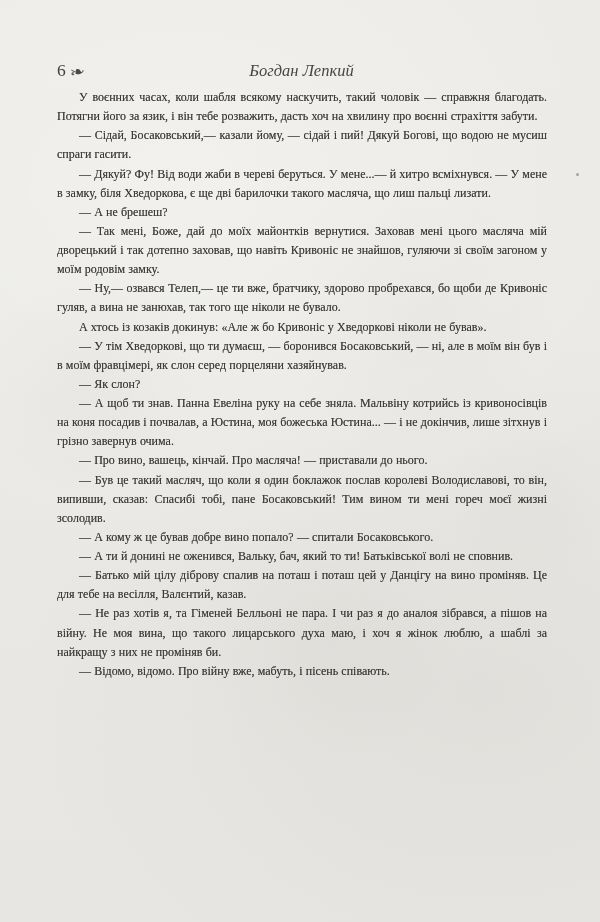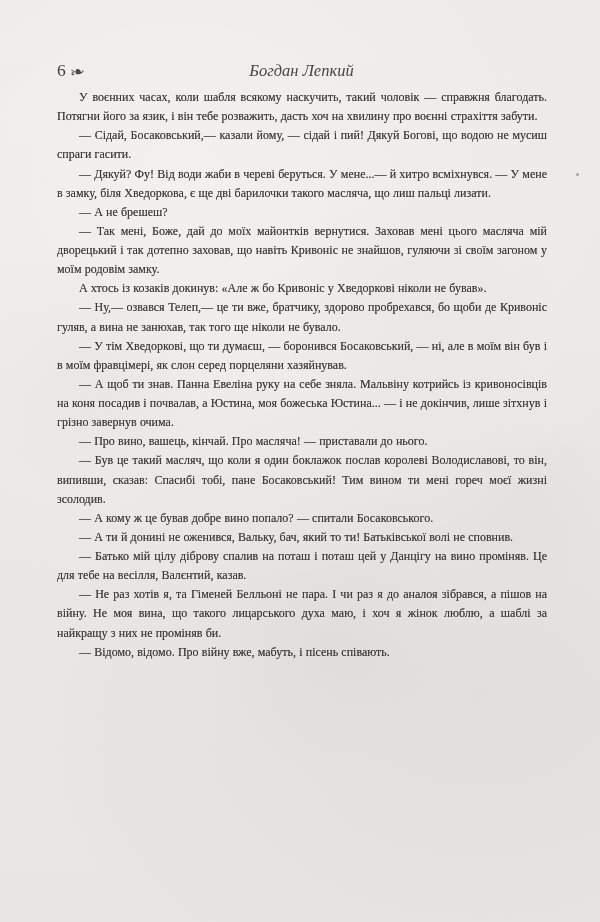--- a/index.html
+++ b/index.html
@@ -111,23 +111,24 @@
     <span class="running-head-title">Богдан Лепкий</span>
   </div>
 
   <div class="text-block">
 
   <p>У воєнних часах, коли шабля всякому наскучить, такий чоло­вік — справжня благодать. Потягни його за язик, і він тебе роз­важить, дасть хоч на хвилину про воєнні страхіття забути.</p>
       <p>— Сідай, Босаковський,— казали йому, — сідай і пий! Дякуй Богові, що водою не мусиш спраги гасити.</p>
       <p>— Дякуй? Фу! Від води жаби в череві беруться. У мене...— й хитро всміхнувся. — У мене в замку, біля Хведоркова, є ще дві барилочки такого масляча, що лиш пальці лизати.</p>
       <p>— А не брешеш?</p>
       <p>— Так мені, Боже, дай до моїх майонтків вернутися. Заховав мені цього масляча мій дворецький і так дотепно заховав, що навіть Кривоніс не знайшов, гуляючи зі своїм загоном у моїм родовім замку.</p>
+      <p>— Ну,— озвався Телеп,— це ти вже, братчику, здорово про­брехався, бо щоби де Кривоніс гуляв, а вина не занюхав, так того ще ніколи не бувало.</p>
       <p>А хтось із козаків докинув: «Але ж бо Кривоніс у Хведоркові ніколи не бував».</p>
-      <p>— Ну,— озвався Телеп,— це ти вже, братчику, здорово про­брехався, бо щоби де Кривоніс гуляв, а вина не занюхав, так того ще ніколи не бувало.</p>
       <p>— У тім Хведоркові, що ти думаєш, — боронився Босаковсь­кий, — ні, але в моїм він був і в моїм фравцімері, як слон серед порцеляни хазяйнував.</p>
+      <p>— Як слон?</p>
       <p>— А щоб ти знав. Панна Евеліна руку на себе зняла. Мальвіну котрийсь із кривоносівців на коня посадив і почвалав, а Юстина, моя божеська Юстина... — і не докінчив, лише зітхнув і грізно завернув очима.</p>
       <p>— Про вино, вашець, кінчай. Про масляча! — приставали до нього.</p>
       <p>— Був це такий масляч, що коли я один боклажок послав ко­ролеві Володиславові, то він, випивши, сказав: Спасибі тобі, пане Босаковський! Тим вином ти мені гореч моєї жизні зсолодив.</p>
       <p>— А кому ж це бував добре вино попало? — спитали Босаков­ського.</p>
       <p>— А ти й донині не оженився, Вальку, бач, який то ти! Бать­ківської волі не сповнив.</p>
       <p>— Батько мій цілу діброву спалив на поташ і поташ цей у Да­нцігу на вино проміняв. Це для тебе на весілля, Валєнтий, казав.</p>
       <p>— Не раз хотів я, та Гіменей Белльоні не пара. І чи раз я до аналоя зібрався, а пішов на війну. Не моя вина, що такого лицар­ського духа маю, і хоч я жінок люблю, а шаблі за найкращу з них не проміняв би.</p>
       <p>— Відомо, відомо. Про війну вже, мабуть, і пісень співають.</p>
     </div>
 

